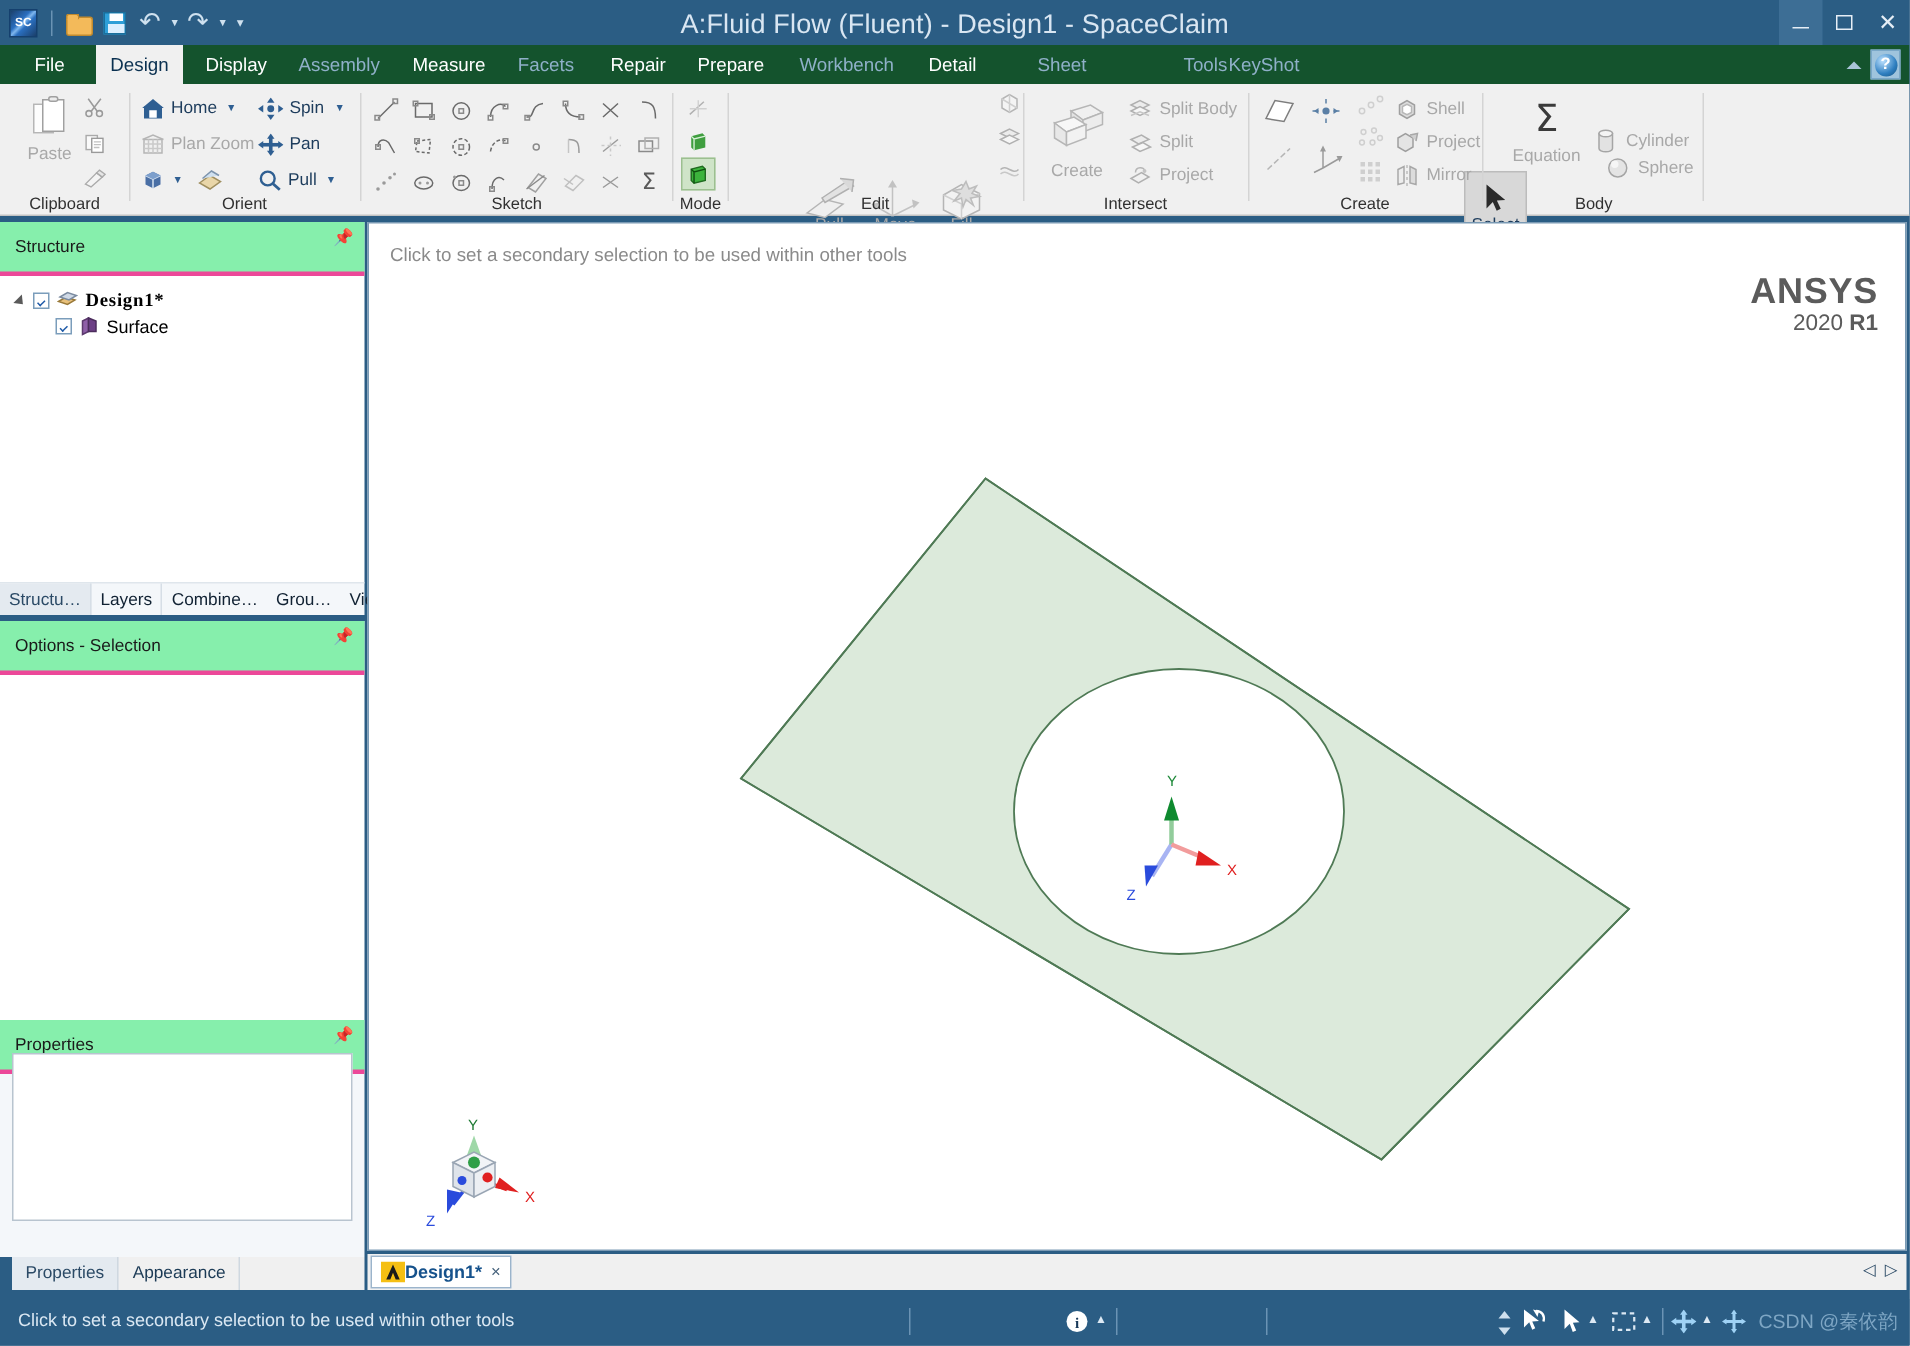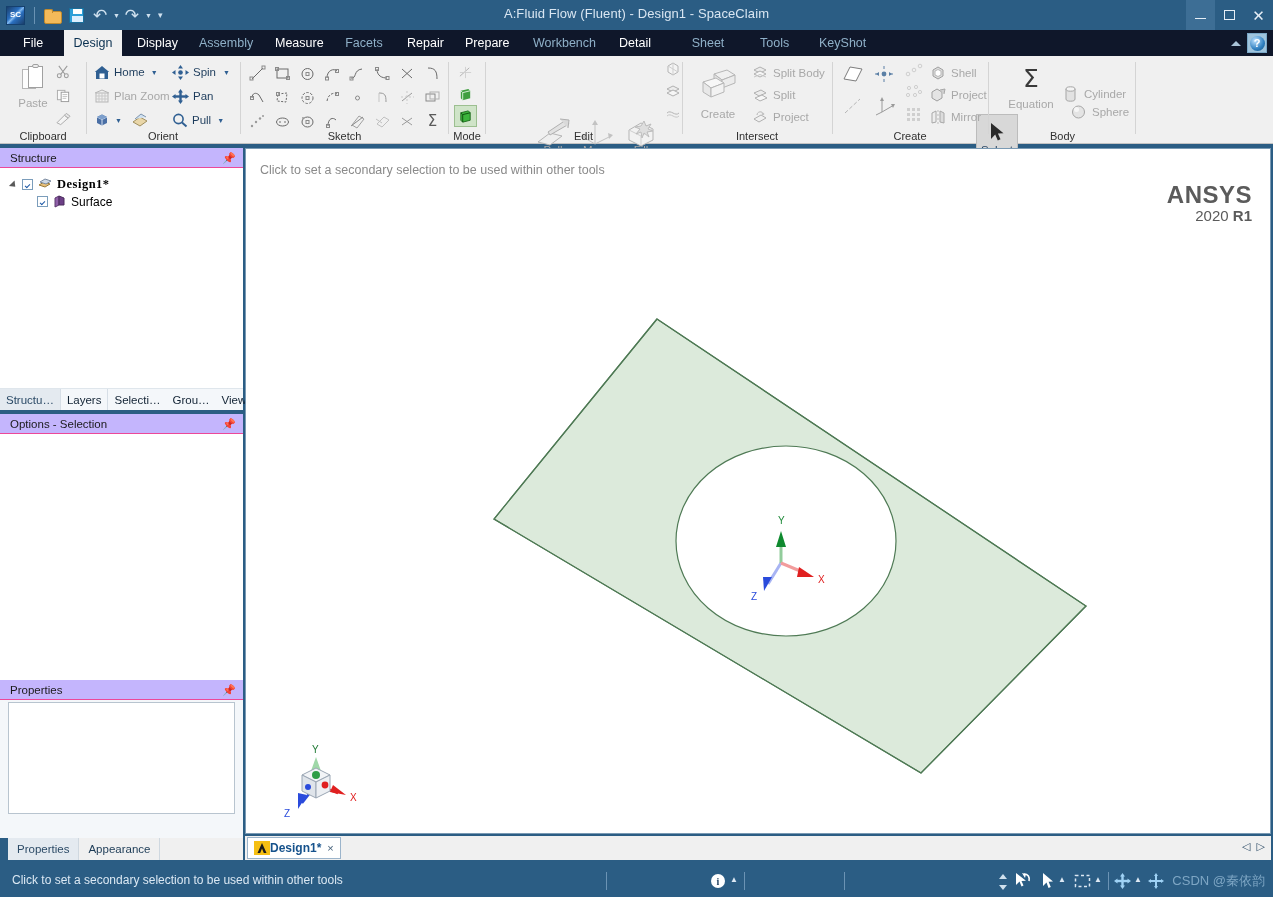--- a/index.html
+++ b/index.html
@@ -47,32 +47,32 @@
   }
   .save-ico { width:15px; height:15px; background:#2e9fd8; border:1px solid #1a6f9c; position:relative;}
   .save-ico:before{ content:""; position:absolute; left:3px; top:0; width:9px; height:5px; background:#fff;}
   .save-ico:after{ content:""; position:absolute; left:2px; bottom:0; width:11px; height:6px; background:#dcefff;}
   .arrow-ico { font-size:17px; color:#cfe1ef; line-height:1; font-family:"DejaVu Sans",sans-serif; }
   .caret { font-size:7px; color:#cfe1ef; margin-left:1px; }
   .qat-more { color:#cfe1ef; font-size:9px; margin-left:6px; }
 
   .title-text {
     position:absolute; left:0; right:0; top:6px; text-align:center;
-    color:#d9e6f2; font-size:13px; letter-spacing:.1px;
+    color:#d9e6f2; font-size:18px; letter-spacing:.1px;
   }
   .wbtns { position:absolute; right:0; top:0; display:flex; }
   .wbtn { width:29px; height:30px; display:flex; align-items:center; justify-content:center;
           color:#e6eef6; font-size:13px; }
   .wbtn.min { background:#3d6e95; }
   .wbtn .min-g { display:block; width:11px; height:1px; background:#e6eef6; margin-top:6px;}
   .wbtn .max-g { display:block; width:11px; height:10px; border:1.5px solid #e6eef6;}
   .wbtn .cls-g { font-size:15px; line-height:1; }
 
   
-  .menubar { position:absolute; left:0; top:30px; width:1273px; height:26px; background:#0f172a; }
+  .menubar { position:absolute; left:0; top:30px; width:1273px; height:26px; background:#14532d; }
   .mtab {
     position:absolute; top:0; height:26px; line-height:26px; font-size:12.5px;
     color:#ffffff; text-align:center; padding:0 9px; cursor:default;
   }
   .mtab.dim { color:#8fb0c8; }
   .mtab.active { background:#f0f0f0; color:#0a3050; }
   .help-btn {
     position:absolute; right:6px; top:3px; width:20px; height:20px;
     background:#9fc4dd; border:1px solid #7aa8c8; display:flex; align-items:center; justify-content:center;
   }
@@ -124,21 +124,21 @@
   .select-btn { position:absolute; left:489px; top:58px; width:42px; height:56px;
      background:#d8d8d8; border:1px solid #bcbcbc; display:flex; flex-direction:column; align-items:center; }
 
   .editbtn { position:absolute; width:44px; display:flex; flex-direction:column; align-items:center; }
 
   .labeled { position:absolute; display:flex; align-items:center; height:19px; }
   .labeled .btn-lbl { margin-left:5px; }
 
   
   .panel-hdr {
-    height:20px; background:#c4b5fd; border-bottom:1px solid #ec4899;
+    height:36px; background:#86efac; border-bottom:3px solid #ec4899;
     font-size:11.5px; color:#1a1a1a; display:flex; align-items:center;
     padding-left:10px; position:relative;
   }
   .pin { position:absolute; right:7px; top:4px; color:#4a6b86; font-size:11px; }
 
   #structure-panel { position:absolute; left:0; top:148px; width:243px; height:240px; background:#fff; }
   .tree { padding:8px 0 0 10px; font-size:12px; }
   .tnode { display:flex; align-items:center; height:17px; }
   .tri { width:10px; height:10px; position:relative; margin-right:2px;}
   .tri:after{ content:""; position:absolute; left:1px; top:1px; width:0;height:0;
@@ -238,21 +238,21 @@
     <div class="mtab active" style="left:64px;  width:58px;">Design</div>
     <div class="mtab" style="left:128px; width:56px;">Display</div>
     <div class="mtab dim" style="left:190px; width:70px;">Assembly</div>
     <div class="mtab" style="left:266px; width:62px;">Measure</div>
     <div class="mtab dim" style="left:336px; width:56px;">Facets</div>
     <div class="mtab" style="left:398px; width:52px;">Repair</div>
     <div class="mtab" style="left:456px; width:62px;">Prepare</div>
     <div class="mtab dim" style="left:524px; width:80px;">Workbench</div>
     <div class="mtab" style="left:610px; width:50px;">Detail</div>
     <div class="mtab dim" style="left:666px; width:84px;">Sheet Metal</div>
-    <div class="mtab dim" style="left:751px; width:46px;">Tools</div>
+    <div class="mtab dim" style="left:780px; width:46px;">Tools</div>
     <div class="mtab dim" style="left:810px; width:64px;">KeyShot</div>
     <div class="pin-up"></div>
     <div class="help-btn">
       <div class="circ">?</div>
     </div>
   </div>
 
   <div class="ribbon">
 
     <div class="rgroup" style="left:0px; width:86px;">
@@ -765,21 +765,21 @@
         <svg class="g" style="margin-right:5px;" width="13" height="13" viewBox="0 0 13 13">
           <path d="M2 3 L6 1 L6 10 L2 12 Z" fill="#8f5fa8" stroke="#5c3a6e"></path>
           <path d="M6 1 L11 3 L11 10 L6 10 Z" fill="#6c3f86" stroke="#4b2c5c"></path>
           </svg>
         <span class="tlabel">Surface</span>
       </div>
     </div>
     <div class="tabstrip" style="top:240px;">
       <div class="ptab active">Structu…</div>
       <div class="ptab">Layers</div>
-      <div class="ptab plain">Selecti…</div>
+      <div class="ptab plain">Combine…</div>
       <div class="ptab plain">Grou…</div>
       <div class="ptab plain">Views</div>
     </div>
   </div>
 
   <div id="options-panel">
     <div class="panel-hdr">
       <span>Options - Selection</span>
       <span class="pin">📌</span>
     </div>

